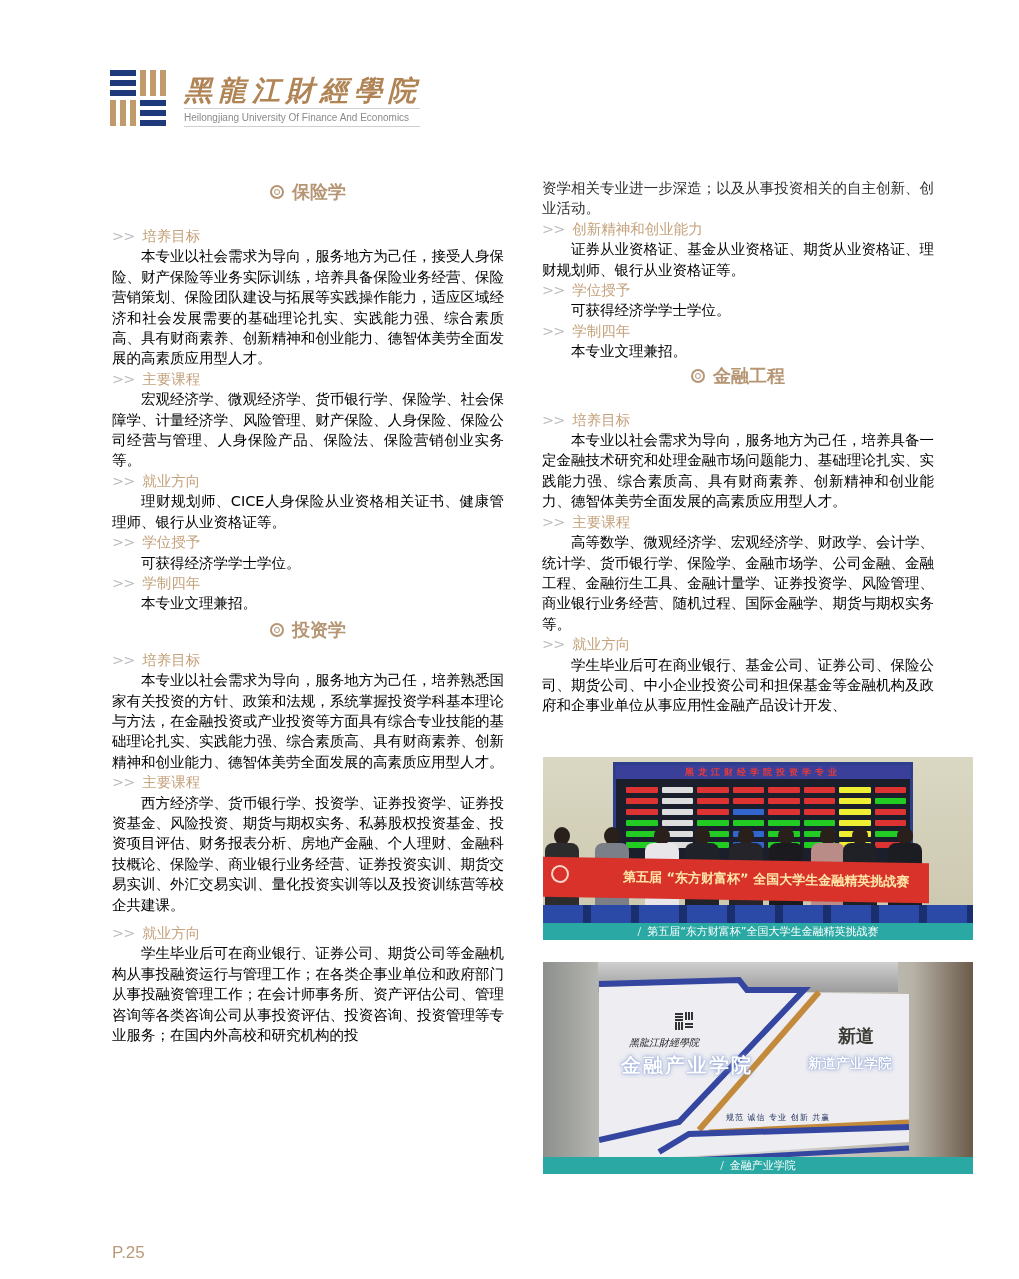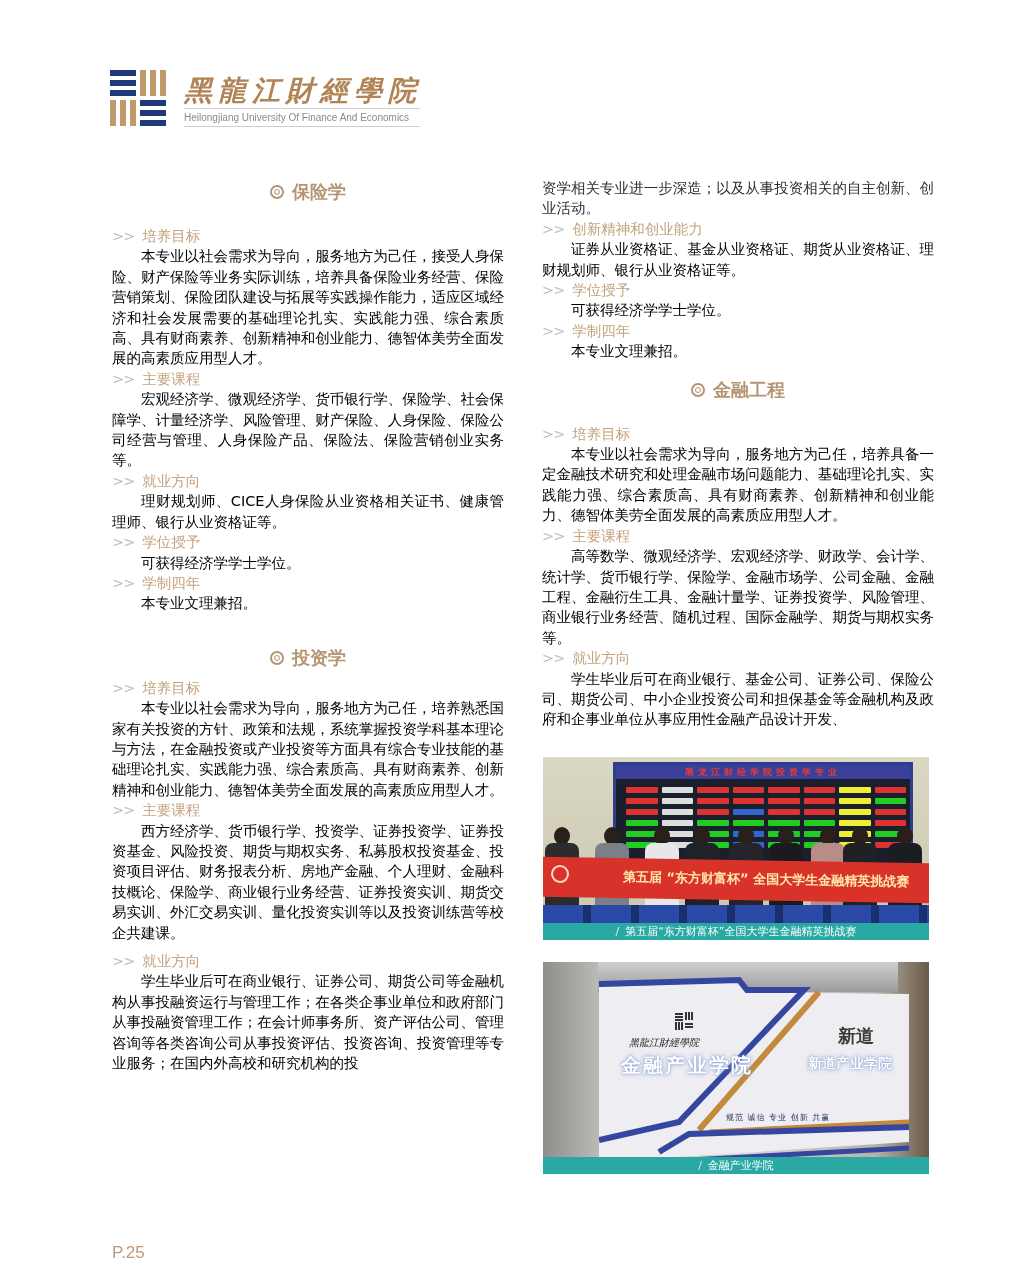--- a/index.html
+++ b/index.html
@@ -26,21 +26,21 @@
 
   .major-title { text-align: center; font-family: "DejaVu Serif", serif; font-weight: bold; font-size: 18px; color: #b59573; height: 40px; line-height: 28px; margin-bottom: 8px; }
   .major-title .ring { display: inline-block; width: 14px; height: 14px; border: 2px solid #b59573; border-radius: 50%; position: relative; margin-right: 8px; vertical-align: -1px; }
   .major-title .ring::after { content: ""; position: absolute; left: 2px; top: 2px; width: 6px; height: 6px; border: 1.5px solid #b59573; border-radius: 50%; box-sizing: border-box; }
 
   .sec-head { color: #c4a27c; font-size: 14.5px; }
   .sec-head .chev { color: #bdbdbd; margin-right: 8px; letter-spacing: -1px; }
   .para { text-indent: 2em; text-align: justify; color: #000000; }
   .para-cont { text-align: justify; color: #2e2e2e; }
 
-  .photo { position: absolute; left: 543px; width: 386px; overflow: hidden; padding-left: 9px; }
+  .photo { position: absolute; left: 543px; width: 430px; overflow: hidden; padding-left: 9px; }
   .photo.p1 { top: 757px; height: 183px; }
   .photo.p2 { top: 962px; height: 212px; }
   .caption { position: absolute; left: 0; bottom: 0; width: 100%; height: 17px; background: #2aa8a4; color: #ffffff; font-size: 11px; line-height: 17px; text-align: center; }
   .caption .slash { margin-right: 6px; opacity: 0.8; }
 
   
   .p1 .wall { position: absolute; inset: 0; background: linear-gradient(#dad7c3, #cac6ad); }
   .p1 .board { position: absolute; left: 70px; top: 5px; width: 300px; height: 105px; background: #1b1f2c; border: 3px solid #2d3e8c; }
   .p1 .board-title { position: absolute; left: 0; top: 0; width: 100%; height: 14px; background: #3a3f9a; color: #e23b3b; font-size: 9px; text-align: center; line-height: 14px; font-weight: bold; letter-spacing: 4px; }
   .p1 .cells { position: absolute; left: 10px; top: 22px; width: 280px; height: 80px; display: grid; grid-template-columns: repeat(8, 1fr); grid-auto-rows: 9px; gap: 2px 4px; }
@@ -114,21 +114,21 @@
   <div class="sec-head"><span class="chev">&gt;&gt;</span><span>就业方向</span></div>
 
   <div class="para">理财规划师、CICE人身保险从业资格相关证书、健康管理师、银行从业资格证等。</div>
 
   <div class="sec-head"><span class="chev">&gt;&gt;</span><span>学位授予</span></div>
   <div class="para">可获得经济学学士学位。</div>
 
   <div class="sec-head"><span class="chev">&gt;&gt;</span><span>学制四年</span></div>
   <div class="para">本专业文理兼招。</div>
 
-  <div class="major-title" style="margin-top:30px;">
+  <div class="major-title" style="margin-top:2px;">
     <span class="ring"></span><span>投资学</span>
   </div>
 
   <div class="sec-head" style="margin-top:-14px;"><span class="chev">&gt;&gt;</span><span>培养目标</span></div>
   <div class="para">本专业以社会需求为导向，服务地方为己任，培养熟悉国家有关投资的方针、政策和法规，系统掌握投资学科基本理论与方法，在金融投资或产业投资等方面具有综合专业技能的基础理论扎实、实践能力强、综合素质高、具有财商素养、创新精神和创业能力、德智体美劳全面发展的高素质应用型人才。</div>
 
   <div class="sec-head"><span class="chev">&gt;&gt;</span><span>主要课程</span></div>
   <div class="para">西方经济学、货币银行学、投资学、证券投资学、证券投资基金、风险投资、期货与期权实务、私募股权投资基金、投资项目评估、财务报表分析、房地产金融、个人理财、金融科技概论、保险学、商业银行业务经营、证券投资实训、期货交易实训、外汇交易实训、量化投资实训等以及投资训练营等校企共建课。</div>
 
   <div class="sec-head" style="margin-top:8px;"><span class="chev">&gt;&gt;</span><span>就业方向</span></div>
@@ -140,21 +140,21 @@
 
   <div class="sec-head"><span class="chev">&gt;&gt;</span><span>创新精神和创业能力</span></div>
   <div class="para">证券从业资格证、基金从业资格证、期货从业资格证、理财规划师、银行从业资格证等。</div>
 
   <div class="sec-head"><span class="chev">&gt;&gt;</span><span>学位授予</span></div>
   <div class="para">可获得经济学学士学位。</div>
 
   <div class="sec-head"><span class="chev">&gt;&gt;</span><span>学制四年</span></div>
   <div class="para">本专业文理兼招。</div>
 
-  <div class="major-title" style="margin-top:14px;">
+  <div class="major-title" style="">
     <span class="ring"></span><span>金融工程</span>
   </div>
 
   <div class="sec-head"><span class="chev">&gt;&gt;</span><span>培养目标</span></div>
   <div class="para">本专业以社会需求为导向，服务地方为己任，培养具备一定金融技术研究和处理金融市场问题能力、基础理论扎实、实践能力强、综合素质高、具有财商素养、创新精神和创业能力、德智体美劳全面发展的高素质应用型人才。</div>
 
   <div class="sec-head"><span class="chev">&gt;&gt;</span><span>主要课程</span></div>
   <div class="para">高等数学、微观经济学、宏观经济学、财政学、会计学、统计学、货币银行学、保险学、金融市场学、公司金融、金融工程、金融衍生工具、金融计量学、证券投资学、风险管理、商业银行业务经营、随机过程、国际金融学、期货与期权实务等。</div>
 
   <div class="sec-head"><span class="chev">&gt;&gt;</span><span>就业方向</span></div>

